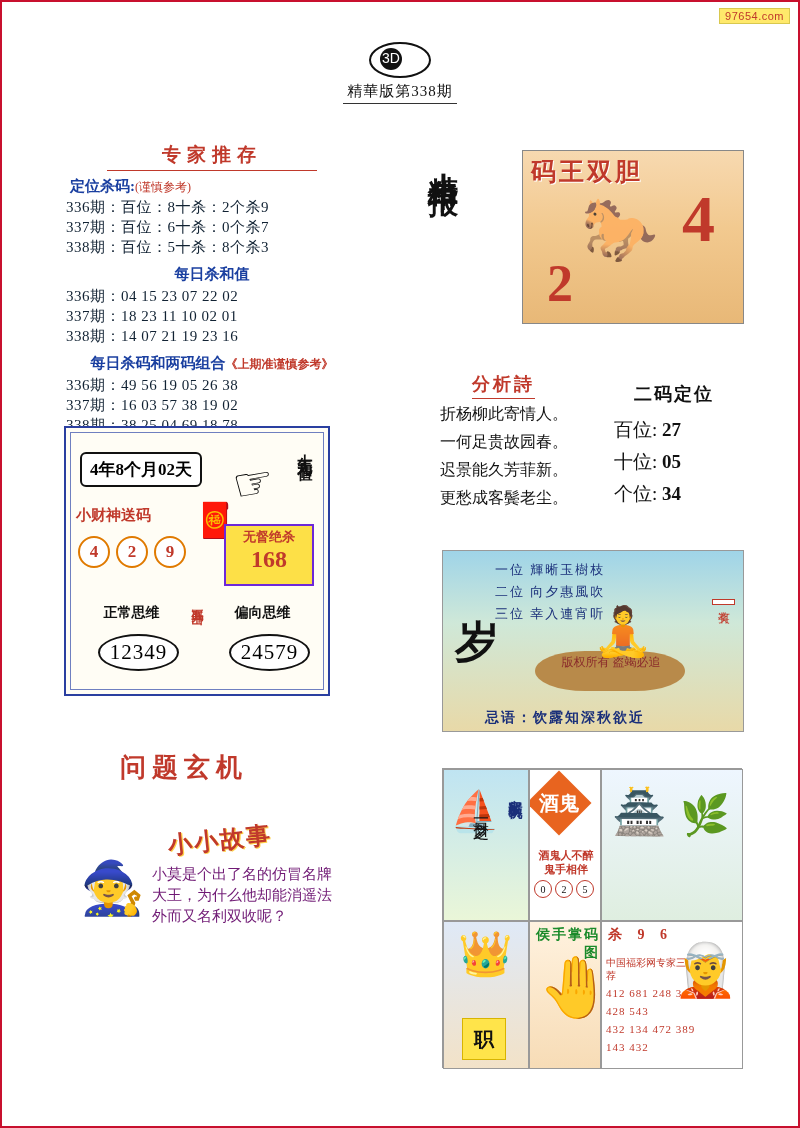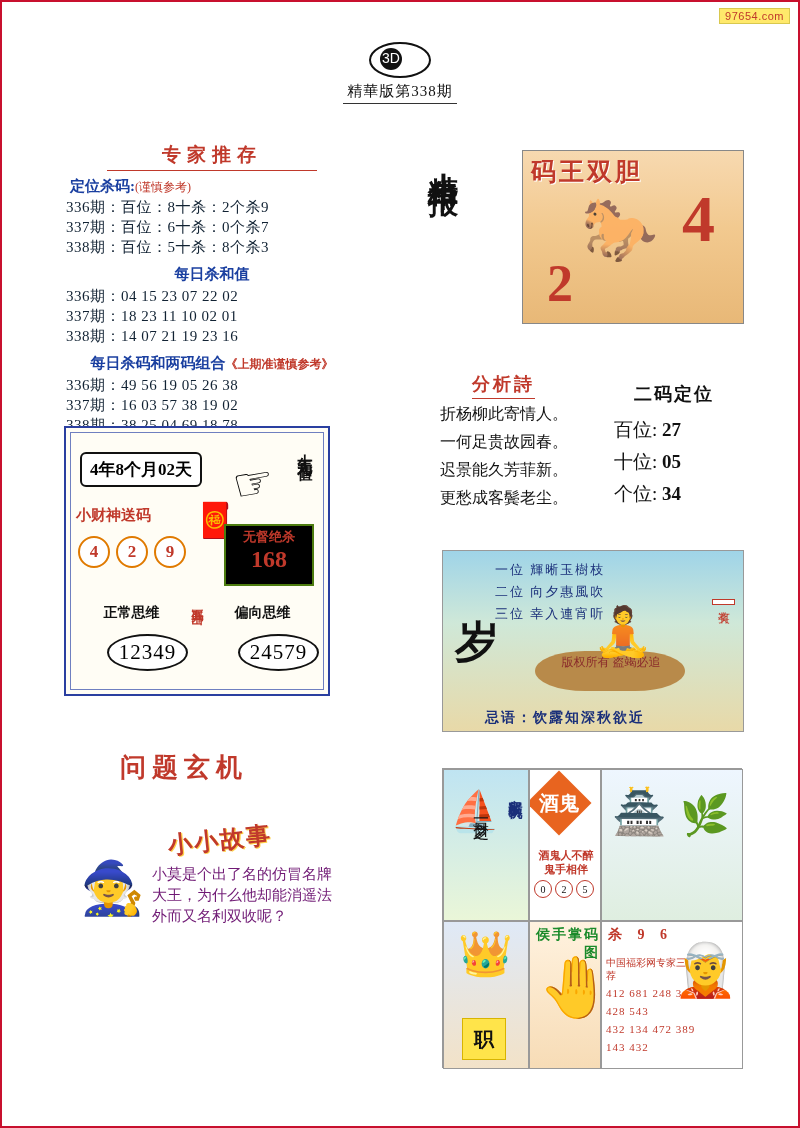--- a/index.html
+++ b/index.html
@@ -135,37 +135,37 @@
   .ball{
     width:28px;height:28px;border-radius:50%;
     border:2px solid #e07a00;
     color:#c0392b;font-weight:bold;font-size:17px;
     display:flex;align-items:center;justify-content:center;
     background:#fff;
   }
   .screen{
     position:absolute;right:14px;top:96px;
     width:86px;height:58px;
-    border:2px solid #4d7c0f;background:#000000;
+    border:2px solid #6d28d9;background:#fde047;
     text-align:center;
   }
   .screen .t1{font-size:13px;color:#c0392b;font-weight:bold;margin-top:2px;}
   .screen .t2{font-size:24px;color:#c0392b;font-weight:bold;line-height:26px;}
   .mid-labels{
     position:absolute;left:0;top:176px;width:100%;
     display:flex;justify-content:space-around;
     font-size:14px;color:#111;font-weight:bold;
   }
   .mid-center{
     position:absolute;left:50%;top:172px;transform:translateX(-50%);
     font-size:12px;color:#c0392b;font-weight:bold;
     writing-mode:vertical-rl;letter-spacing:1px;
   }
   .num-ellipses{
-    position:absolute;left:16px;top:206px;width:100%;
+    position:absolute;left:7px;top:206px;width:100%;
     display:flex;justify-content:space-around;
   }
   .ell{
     border:2px solid #111;border-radius:50%;
     padding:4px 10px;font-size:21px;letter-spacing:1px;
     background:#fff;
   }
 
   
   .qtitle{

